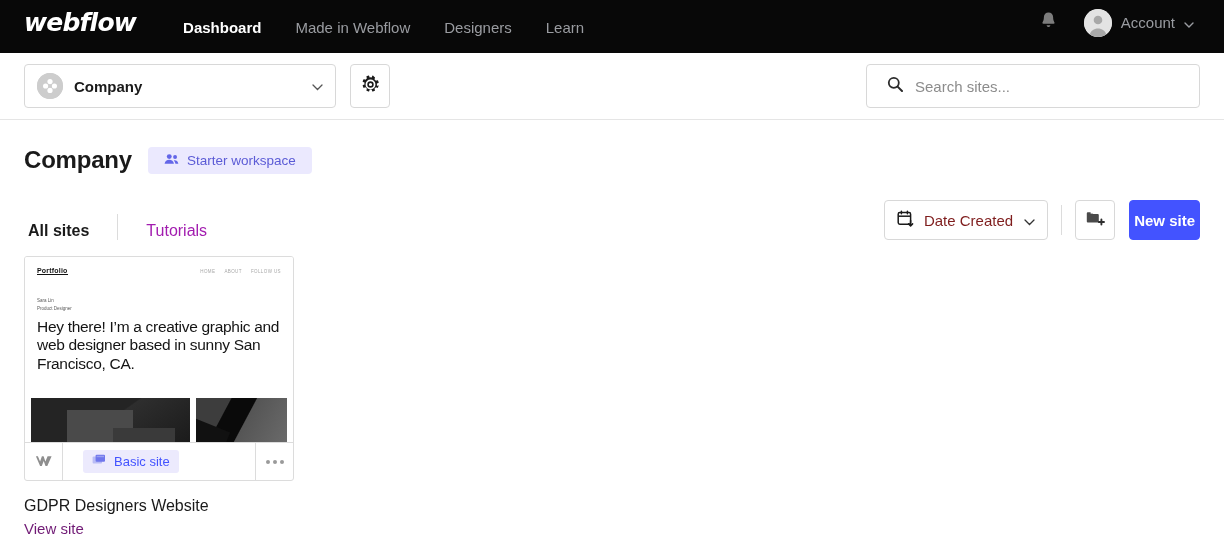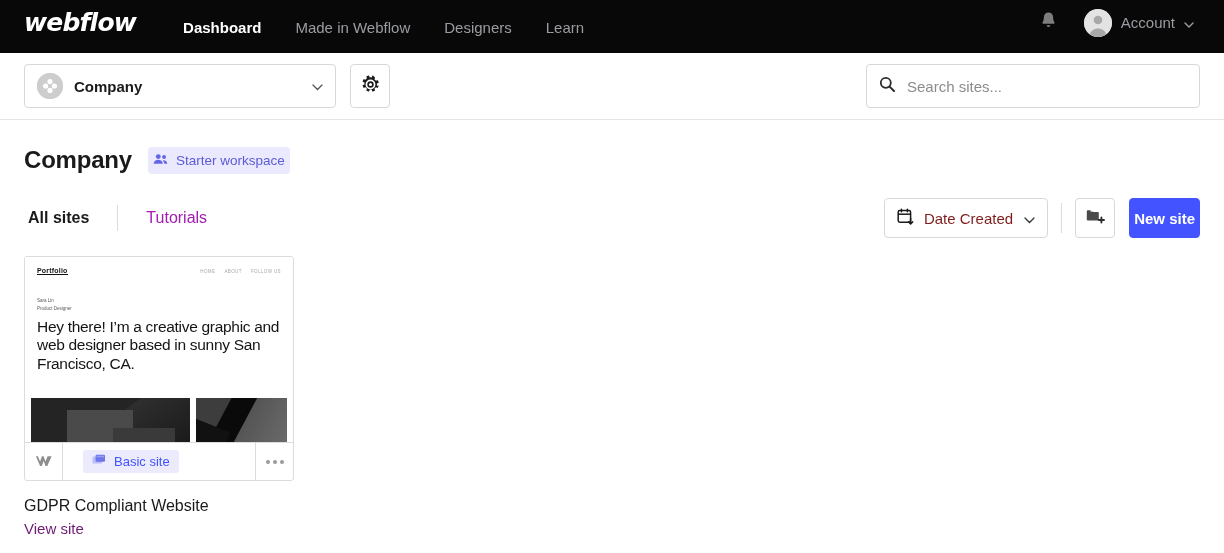--- a/index.html
+++ b/index.html
@@ -106,21 +106,21 @@
     background: #fff;
     display: flex; align-items: center; justify-content: center;
     cursor: pointer;
   }
   .search-box {
     margin-left: auto;
     width: 334px; height: 44px;
     border: 1px solid #d8d8d8;
     border-radius: 4px;
     display: flex; align-items: center;
-    padding: 0 12px;
+    padding: 0 20px;
     background: #fff;
   }
   .search-input {
     border: none; outline: none;
     font-size: 15px;
     color: #333;
     margin-left: 10px;
     width: 100%;
     background: transparent;
     font-family: "Liberation Sans", sans-serif;
@@ -132,27 +132,27 @@
   .title-row {
     display: flex; align-items: center; gap: 16px;
     padding-top: 26px;
   }
   .page-title { font-size: 24px; font-weight: bold; color: #1a1a1a; letter-spacing: -0.2px; }
   .badge-ws {
     display: flex; align-items: center; gap: 8px;
     background: #ebe9fe;
     color: #5b5bd6;
     border-radius: 4px;
-    padding: 6px 5px;
+    padding: 6px 16px;
     font-size: 13.5px;
     cursor: pointer;
   }
 
   .tabs-row {
-    display: flex; align-items: center;
+    display: flex; align-items: flex-end;
     margin-top: 22px;
     position: relative;
     height: 44px;
   }
   .tab {
     font-size: 16px;
     color: #a21caf;
     cursor: pointer;
     padding: 0 4px;
     white-space: nowrap;
@@ -499,17 +499,17 @@
           <div class="cf-cell-menu">
             <span class="dots">
                 <i></i>
                 <i></i>
                 <i></i>
               </span>
           </div>
         </div>
       </div>
 
-      <div class="card-title">GDPR Compliant Website</div>
+      <div class="card-title">GDPR Designers Website</div>
       <div class="card-link">View site</div>
     </div>
   </div>
 </div>
 
 </body></html>

